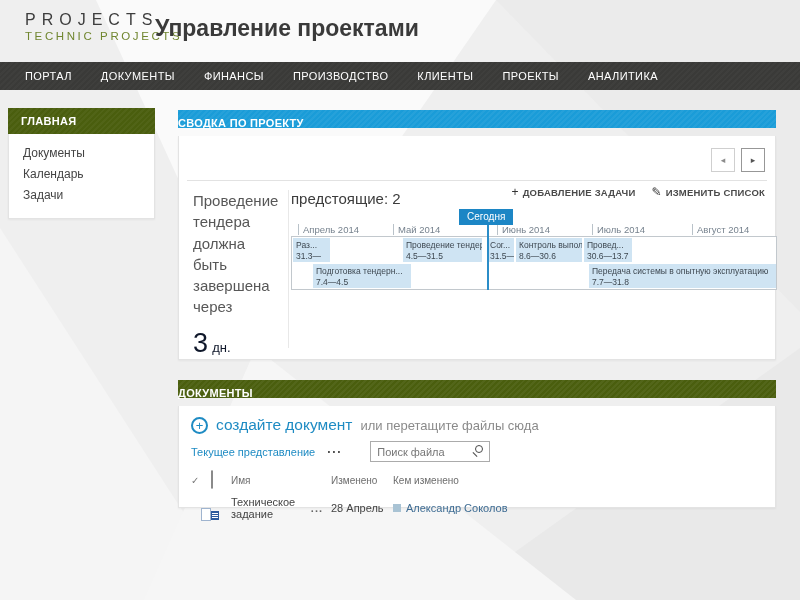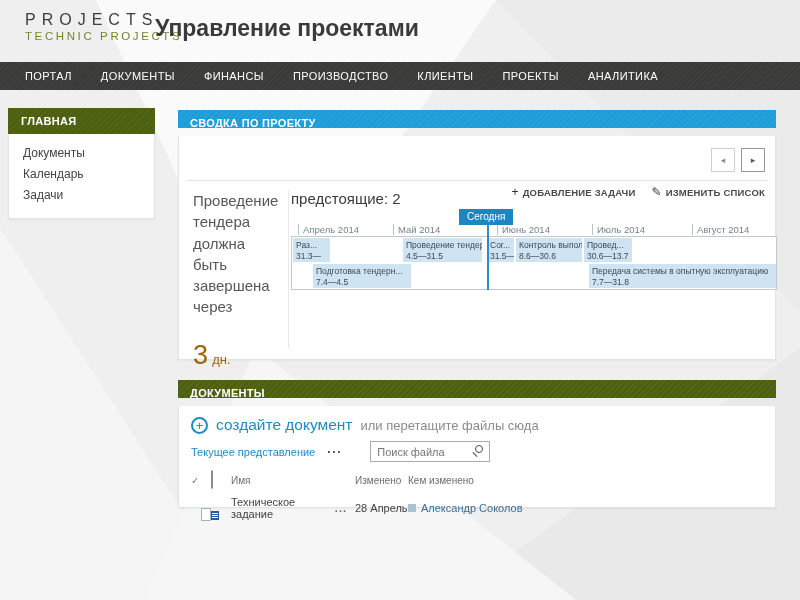--- a/index.html
+++ b/index.html
@@ -34,42 +34,42 @@
   .side { position:absolute; left:8px; top:108px; width:147px; }
   .side-head { height:26px; line-height:26px; background:#4a5e0e; color:#fff; font-size:11px; font-weight:700;
                padding-left:13px; letter-spacing:.3px;
                background-image:repeating-linear-gradient(135deg, rgba(255,255,255,.04) 0 2px, transparent 2px 4px); }
   .side-body { background:#fff; border:1px solid #e3e3e3; border-top:none; padding:9px 0 12px 14px;
                box-shadow:0 1px 2px rgba(0,0,0,.05); }
   .side-item { font-size:12px; color:#444; line-height:21px; cursor:pointer; }
 
   
   .sec-head { position:absolute; left:178px; width:598px; height:18px; line-height:26px; color:#fff;
-              font-size:11px; font-weight:700; padding-left:12px; letter-spacing:.3px;
+              font-size:11px; font-weight:700; letter-spacing:.3px;
               background-image:repeating-linear-gradient(135deg, rgba(255,255,255,.05) 0 2px, transparent 2px 4px); }
   .blue-head  { top:110px; background-color:#1a9cd8; }
   .green-head { top:380px; background-color:#4a5e0e; }
 
   
   .card { position:absolute; left:178px; width:598px; background:#fff; border:1px solid #e3e3e3; border-top:none;
           box-shadow:0 1px 2px rgba(0,0,0,.05); }
   .card-sum  { top:136px; height:224px; }
   .pg-btns { position:absolute; top:12px; right:10px; display:flex; gap:6px; }
   .pg-btns button { width:24px; height:24px; background:#fff; border:1px solid #cfcfcf; color:#8c8c8c;
                     font-size:9px; cursor:pointer; line-height:1; }
   .pg-btns .next { border-color:#979797; color:#555; }
   .sum-hr { position:absolute; top:44px; left:8px; right:8px; border-top:1px solid #e2e2e2; }
   .sum-links { position:absolute; top:49px; right:10px; display:flex; gap:16px; }
   .sum-link { font-size:9.5px; font-weight:600; color:#4a4a4a; letter-spacing:.2px; cursor:pointer;
               display:flex; align-items:center; gap:4px; }
   .sum-link .ic { font-size:12px; font-weight:400; color:#333; }
 
   .callout { position:absolute; left:14px; top:54px; width:96px; height:158px; padding-right:8px;
              border-right:1px solid #e8e8e8; font-size:15px; color:#575757; line-height:1.42; }
-  .co-num  { color:#a16207; margin-top:18px; }
+  .co-num  { color:#0f172a; margin-top:6px; }
   .co-num b { font-size:27px; font-weight:400; }
   .co-num span { font-size:13px; }
 
   .tl { position:absolute; left:112px; top:54px; width:486px; }
   .upcoming { font-size:15px; color:#3c3c3c; }
   .gantt { position:relative; height:100px; margin-top:2px; }
   .today-badge { position:absolute; left:168px; top:0; background:#1c86c5; color:#fff; font-size:10px;
                  padding:2px 8px 3px; z-index:4; cursor:default; }
   .today-line { position:absolute; left:196px; top:16px; width:2px; height:65px; background:#2b8dc8; z-index:3; }
   .mon { position:absolute; top:15px; font-size:9.5px; color:#76828e; padding-left:4px;
@@ -99,22 +99,22 @@
   .searchbox input::placeholder { color:#767676; }
   .mag { position:absolute; right:7px; top:4px; width:8px; height:8px; border:1px solid #4a4a4a;
          border-radius:50%; cursor:pointer; }
   .mag::after { content:""; position:absolute; left:-4px; top:8px; width:6px; height:1px; background:#4a4a4a;
                 transform:rotate(45deg); }
 
   .tbl { margin:9px 0 0 12px; }
   .trow { display:flex; align-items:center; }
   .c-check { width:20px; font-size:10px; color:#7a7a7a; }
   .c-icon  { width:20px; }
-  .c-name  { width:124px; font-size:10px; color:#6d6d6d; display:flex; align-items:center; justify-content:space-between; }
-  .c-mod   { width:53px; font-size:10px; color:#6d6d6d; }
+  .c-name  { width:100px; font-size:10px; color:#6d6d6d; display:flex; align-items:center; justify-content:space-between; }
+  .c-mod   { width:62px; font-size:10px; color:#6d6d6d; }
   .c-by    { font-size:10px; color:#6d6d6d; display:flex; align-items:center; }
   .data .c-name { font-size:11px; color:#444; }
   .data .c-name .nm { cursor:pointer; }
   .data .c-mod  { font-size:11px; color:#444; }
   .row-dots { font-size:11px; font-weight:700; color:#666; letter-spacing:1px; cursor:pointer; padding-right:8px; }
   .data { margin-top:7px; }
   .presence { width:8px; height:8px; background:#a9c3d4; margin-right:5px; }
   .by-name { font-size:11px; color:#3f6d94; cursor:pointer; }
 
   .picon { width:9px; height:12px; border:1px solid #8a8a8a; border-radius:1px; background:#fff; }

